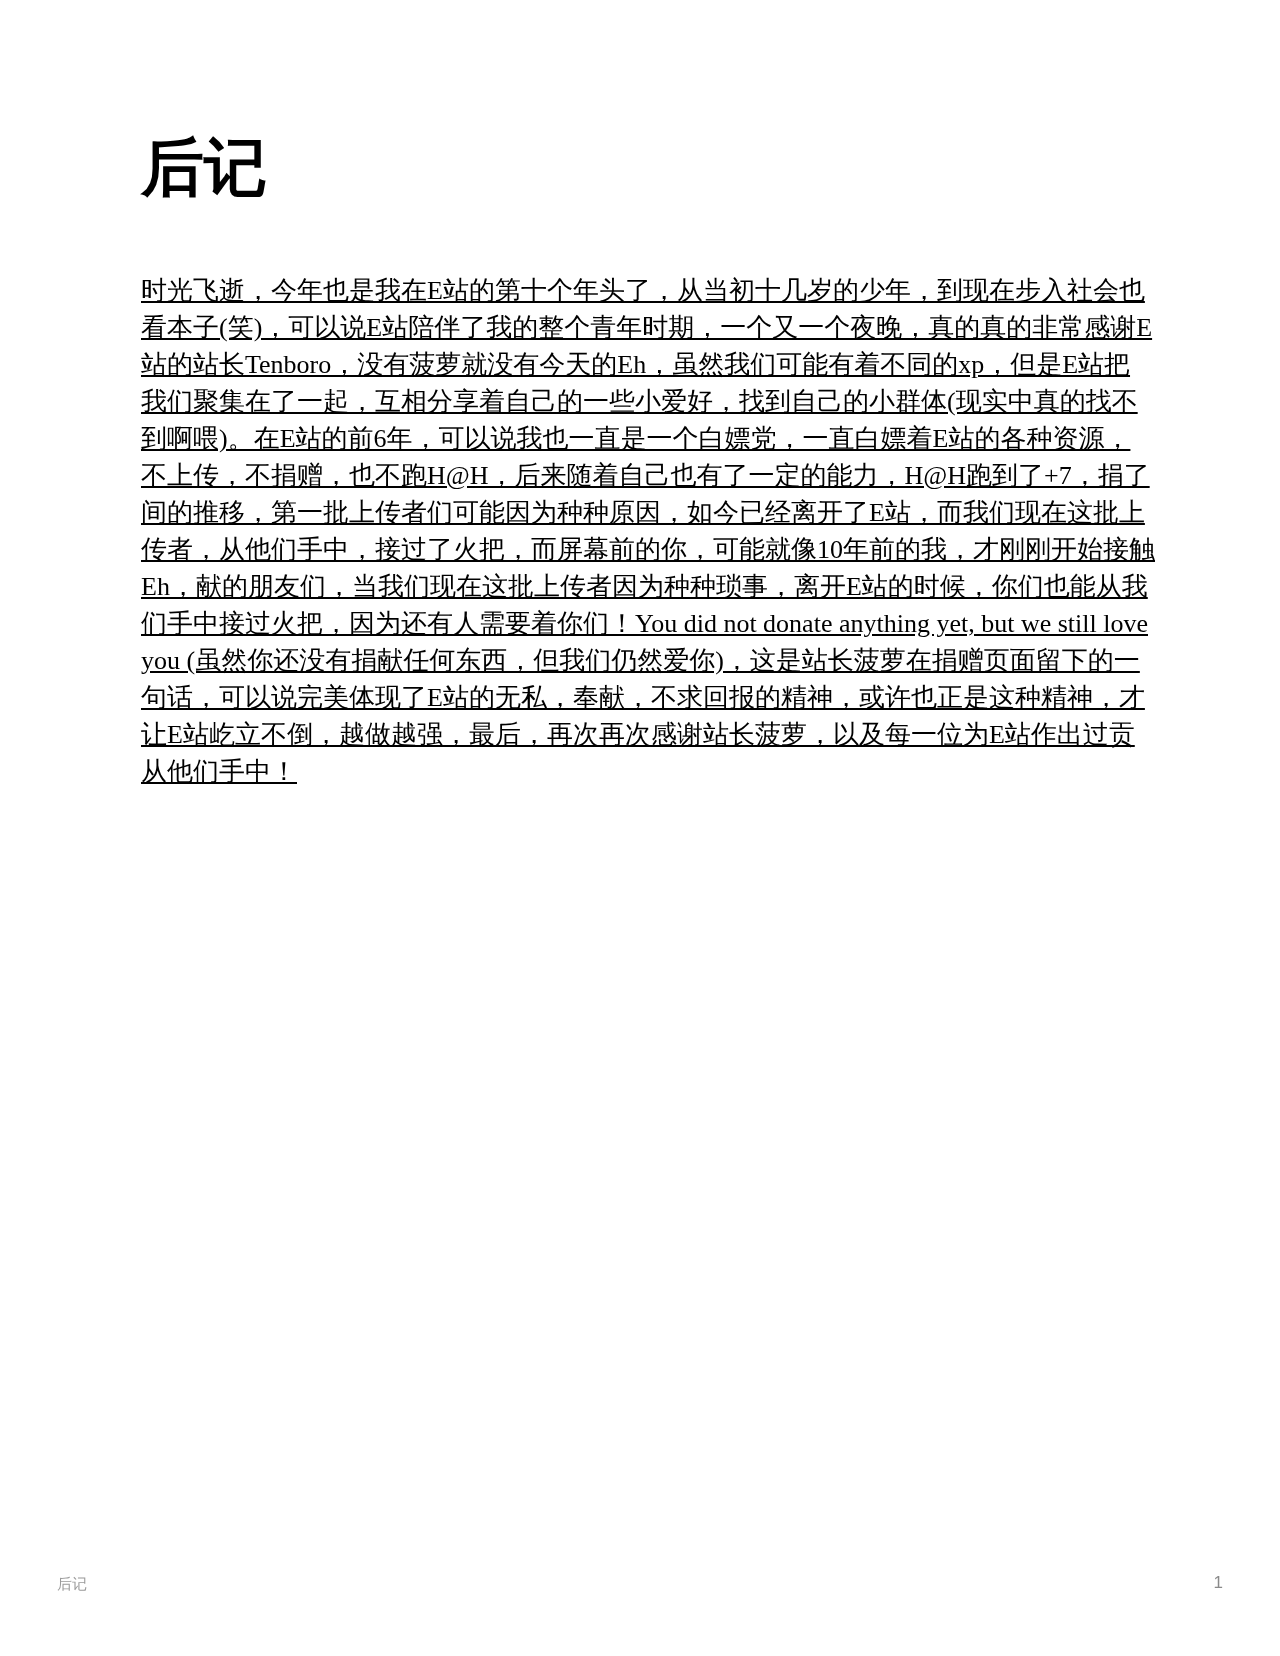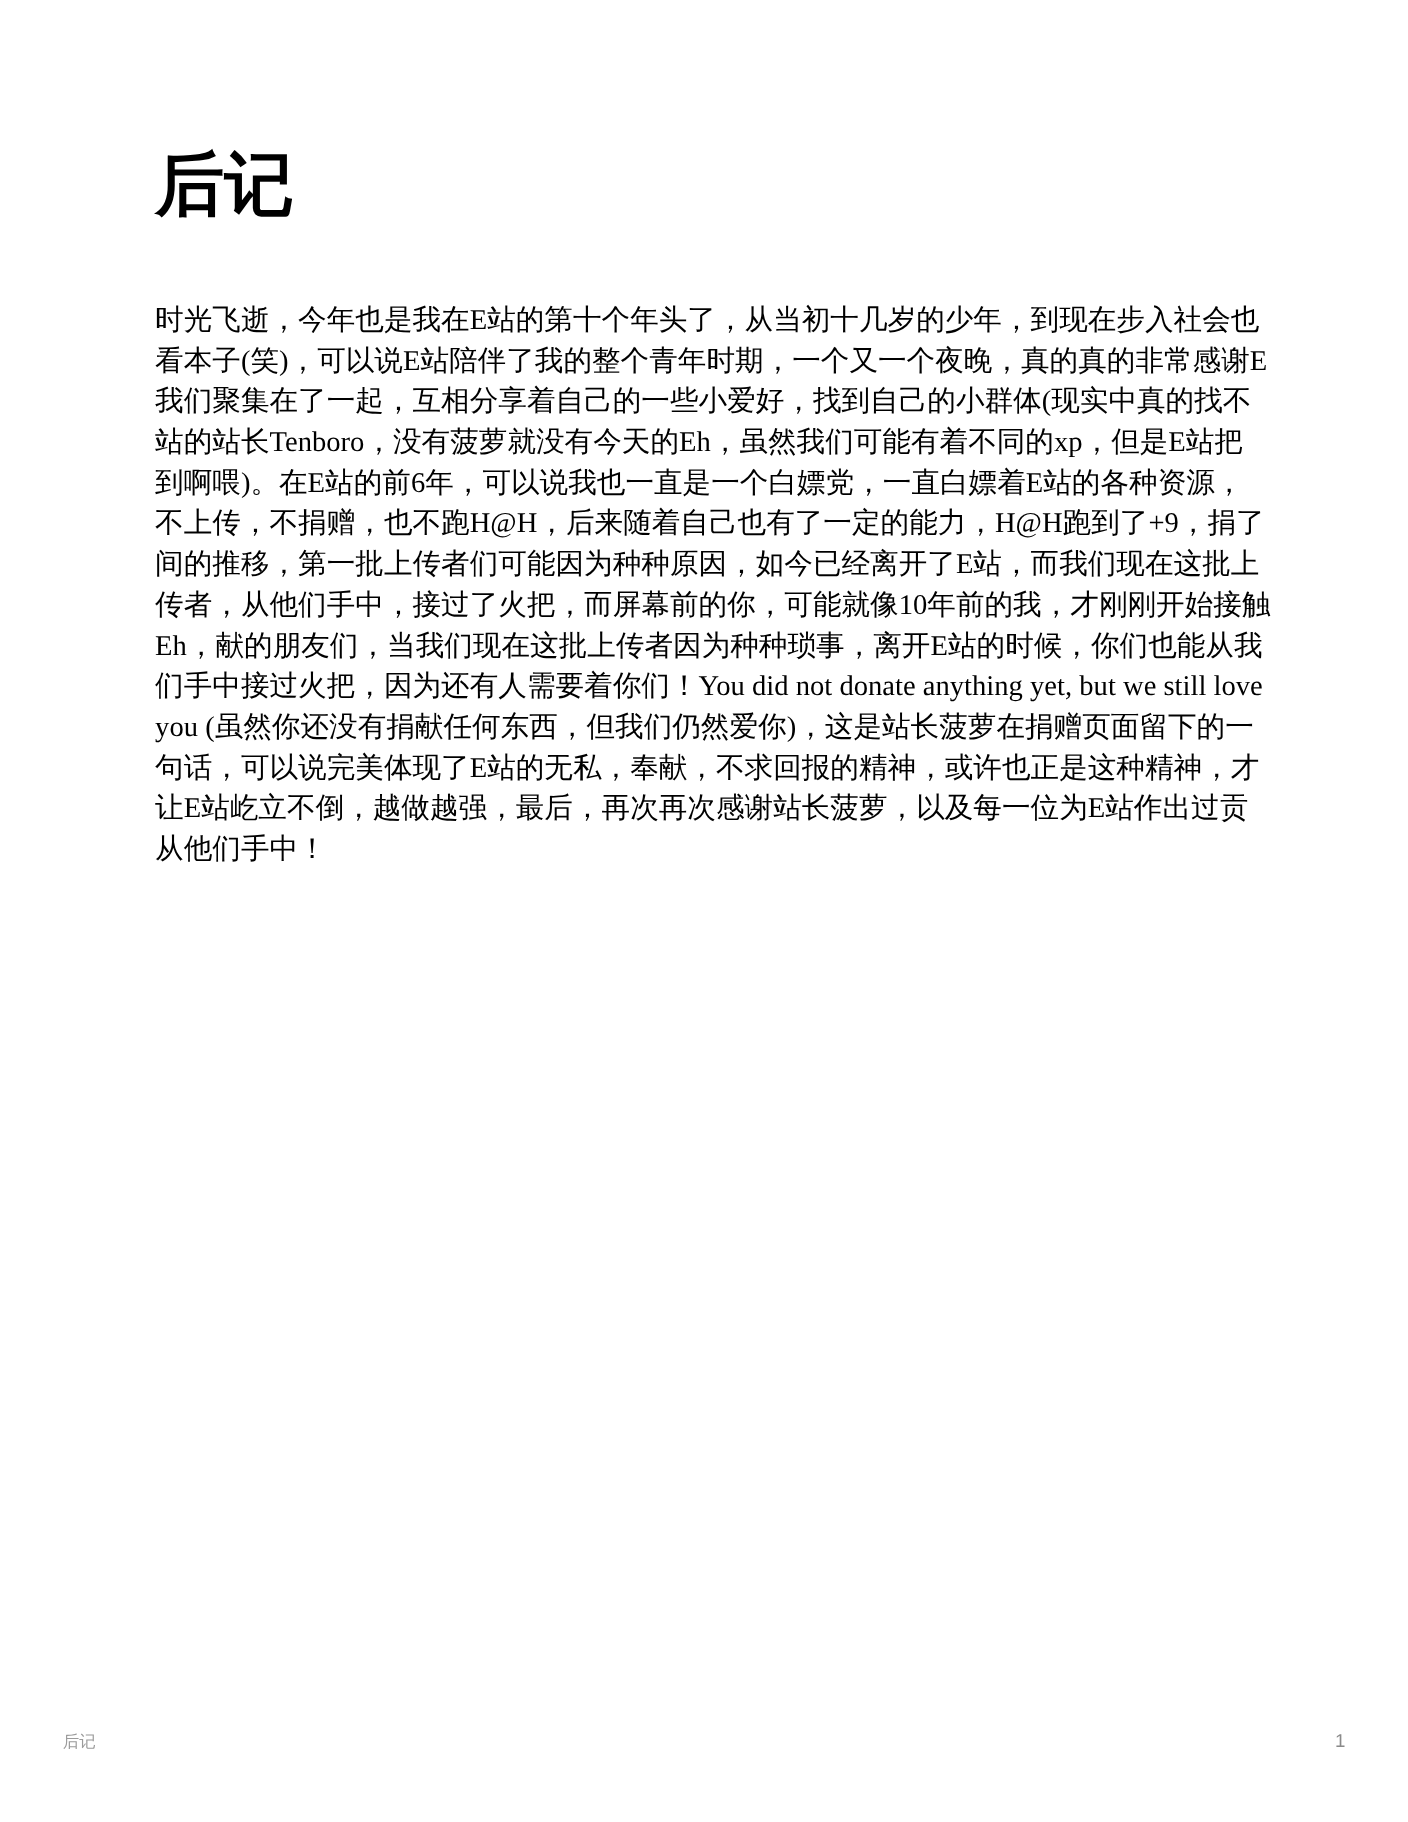--- a/index.html
+++ b/index.html
@@ -43,20 +43,21 @@
     font-family: "Liberation Serif", "DejaVu Serif", serif;
     font-size: 26px;
     line-height: 37px;
     color: var(--body-text);
     text-align: left;
   }
   .paragraph-line {
     display: block;
     height: 37px;
     white-space: nowrap;
+    text-decoration: underline;
   }
   .page-footer {
     position: absolute;
     left: 0;
     right: 0;
     top: 1570px;
     height: 28px;
     font-family: "Liberation Sans", "DejaVu Sans", sans-serif;
     color: var(--footer-text);
   }
@@ -80,24 +81,24 @@
 </head>
 <body>
 
 <div class="page">
 
   <h1 class="chapter-heading">后记</h1>
 
   <div class="body-paragraph">
     <span class="paragraph-line">时光飞逝，今年也是我在E站的第十个年头了，从当初十几岁的少年，到现在步入社会也</span>
     <span class="paragraph-line">看本子(笑)，可以说E站陪伴了我的整个青年时期，一个又一个夜晚，真的真的非常感谢E</span>
+    <span class="paragraph-line">站的站长Tenboro，没有菠萝就没有今天的Eh，虽然我们可能有着不同的xp，但是E站把</span>
     <span class="paragraph-line">我们聚集在了一起，互相分享着自己的一些小爱好，找到自己的小群体(现实中真的找不</span>
-    <span class="paragraph-line">站的站长Tenboro，没有菠萝就没有今天的Eh，虽然我们可能有着不同的xp，但是E站把</span>
     <span class="paragraph-line">到啊喂)。在E站的前6年，可以说我也一直是一个白嫖党，一直白嫖着E站的各种资源，</span>
-    <span class="paragraph-line">不上传，不捐赠，也不跑H@H，后来随着自己也有了一定的能力，H@H跑到了+9，捐了</span>
+    <span class="paragraph-line">不上传，不捐赠，也不跑H@H，后来随着自己也有了一定的能力，H@H跑到了+7，捐了</span>
     <span class="paragraph-line">间的推移，第一批上传者们可能因为种种原因，如今已经离开了E站，而我们现在这批上</span>
     <span class="paragraph-line">传者，从他们手中，接过了火把，而屏幕前的你，可能就像10年前的我，才刚刚开始接触</span>
     <span class="paragraph-line">Eh，献的朋友们，当我们现在这批上传者因为种种琐事，离开E站的时候，你们也能从我</span>
     <span class="paragraph-line">们手中接过火把，因为还有人需要着你们！You did not donate anything yet, but we still love</span>
     <span class="paragraph-line">you (虽然你还没有捐献任何东西，但我们仍然爱你)，这是站长菠萝在捐赠页面留下的一</span>
     <span class="paragraph-line">句话，可以说完美体现了E站的无私，奉献，不求回报的精神，或许也正是这种精神，才</span>
     <span class="paragraph-line">让E站屹立不倒，越做越强，最后，再次再次感谢站长菠萝，以及每一位为E站作出过贡</span>
     <span class="paragraph-line">从他们手中！</span>
   </div>
 

